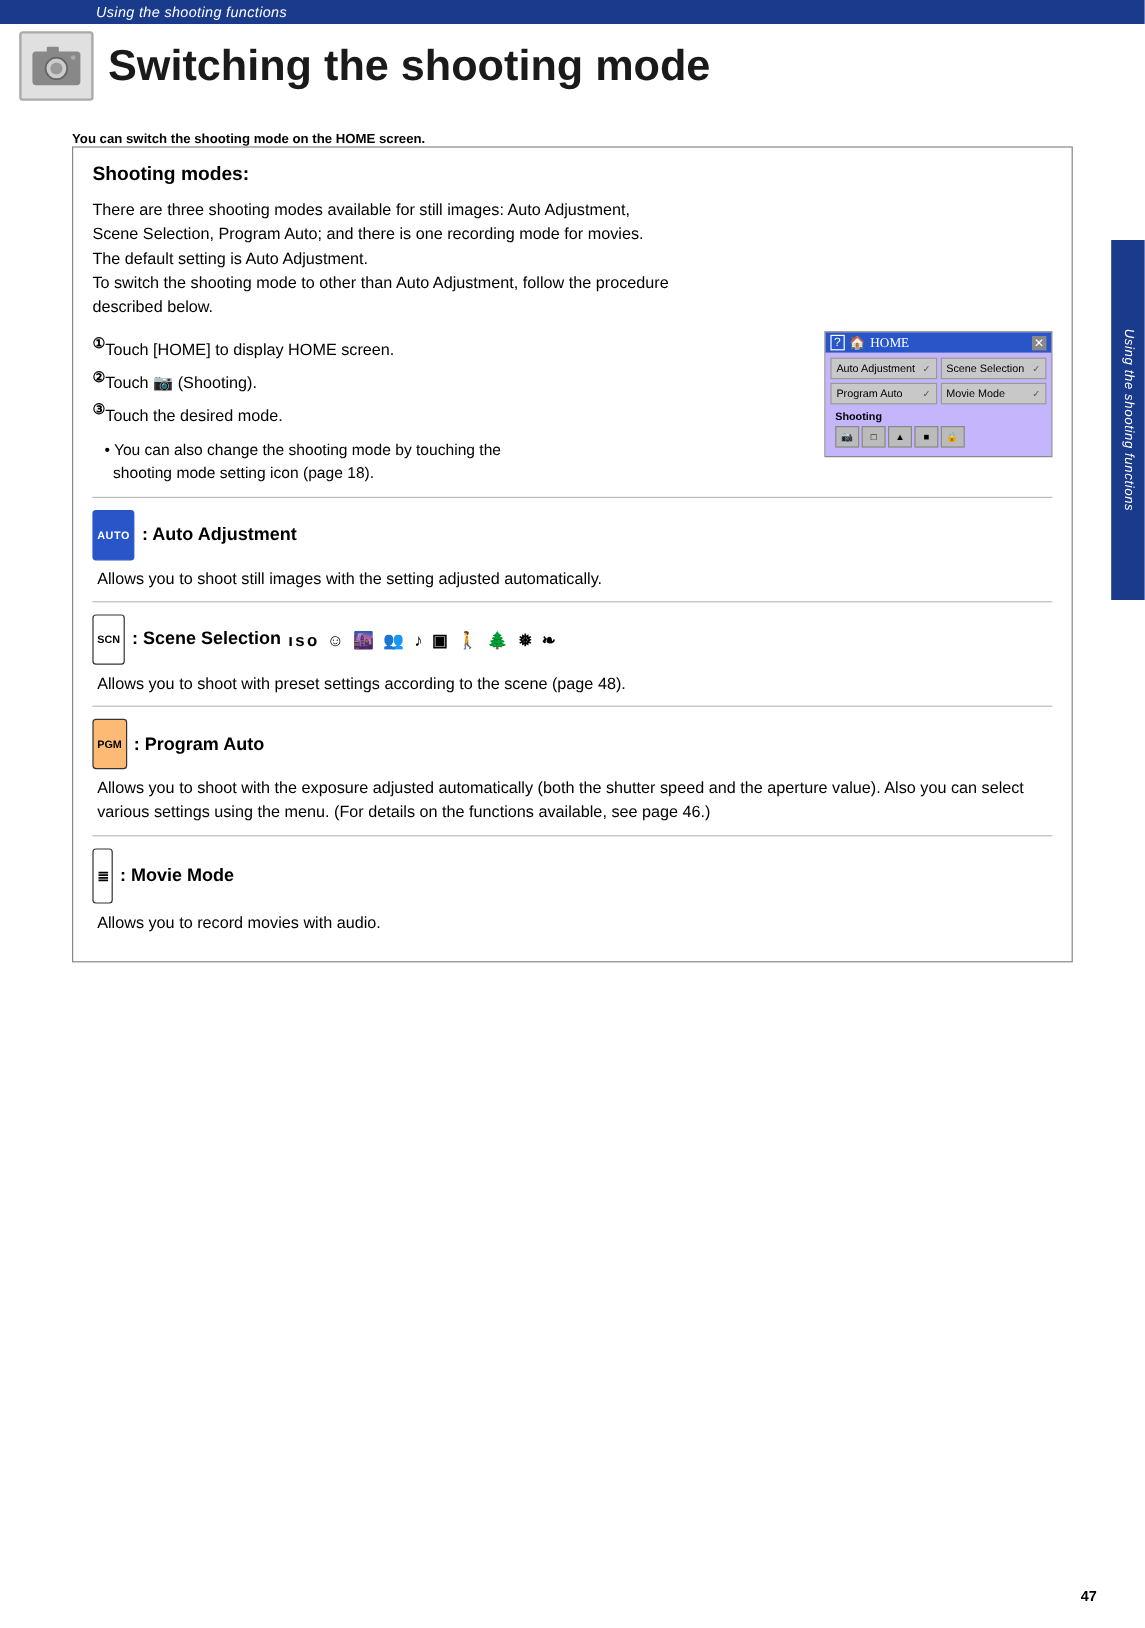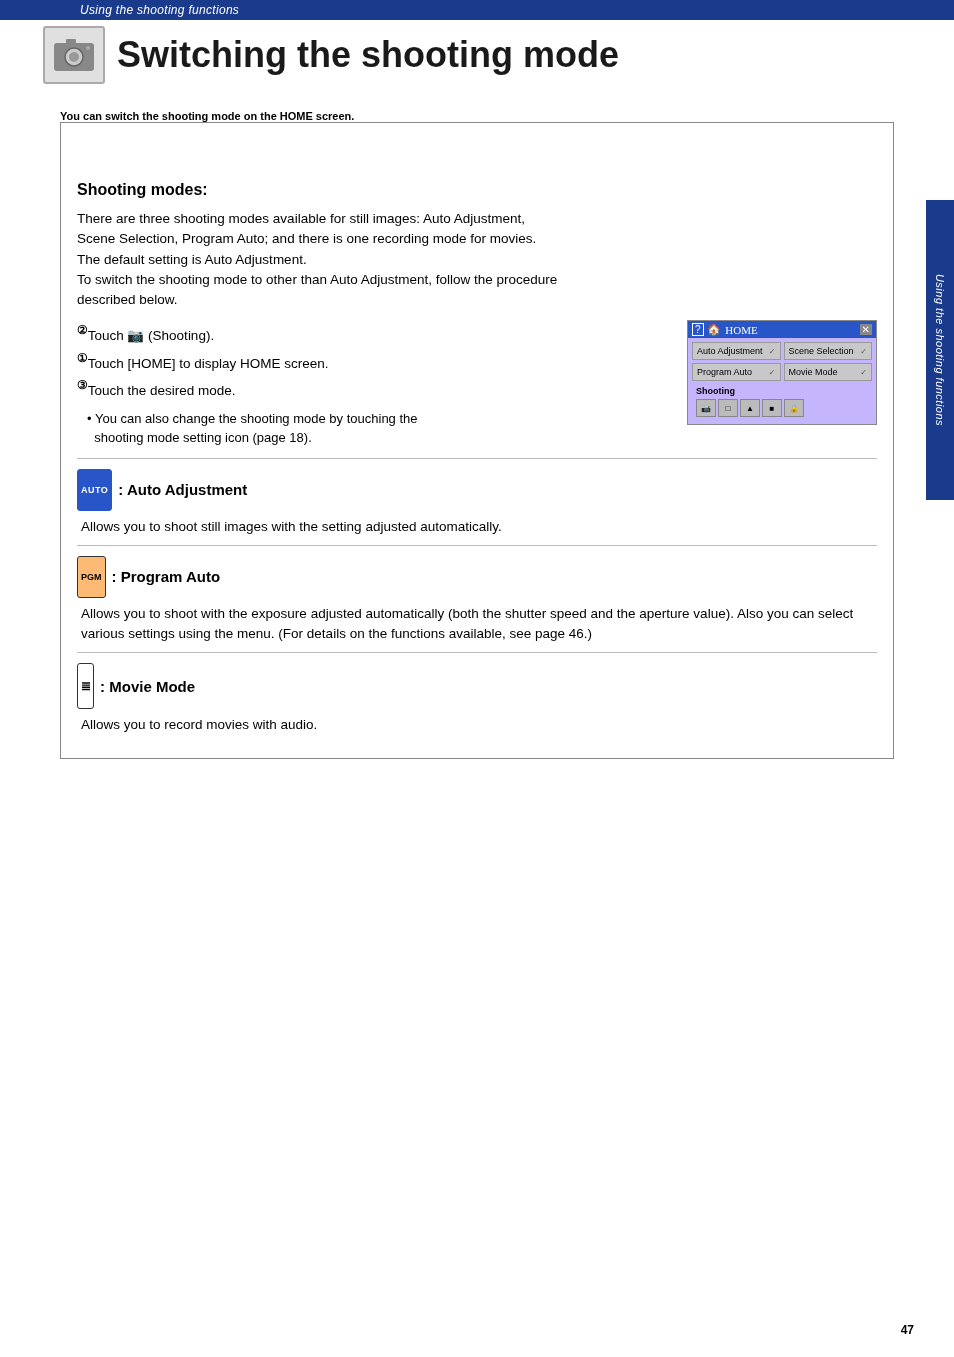--- a/index.html
+++ b/index.html
@@ -36,21 +36,20 @@
       border: 1.5px solid #888;
       padding: 14px 16px;
       margin-bottom: 0;
     }
 
     .modes-title {
       font-size: 16px;
       font-weight: bold;
       margin-bottom: 10px;
       color: #000;
-      margin-top: 44px;
     }
 
     .modes-description {
       font-size: 13.5px;
       line-height: 1.5;
       margin-bottom: 10px;
     }
 
     
     .steps-container {
@@ -271,21 +270,20 @@
       color: #fff;
       font-style: italic;
       font-size: 12px;
       letter-spacing: 0.3px;
     }
 
     .title-row {
       display: flex;
       align-items: center;
       padding: 6px 16px 10px 16px;
-      margin-left: 27px;
     }
 
     .title-icon {
       width: 62px;
       height: 58px;
       background: #e0e0e0;
       border: 2px solid #aaa;
       display: flex;
       align-items: center;
       justify-content: center;
@@ -325,24 +323,24 @@
       There are three shooting modes available for still images: Auto Adjustment,<br>
       Scene Selection, Program Auto; and there is one recording mode for movies.<br>
       The default setting is Auto Adjustment.<br>
       To switch the shooting mode to other than Auto Adjustment, follow the procedure<br>
       described below.
     </p>
 
     <div class="steps-container">
       <div class="steps-text">
         <div class="step-line">
+          <span class="step-num">①</span>Touch [HOME] to display HOME screen.
+        </div>
+        <div class="step-line">
           <span class="step-num">②</span>Touch 📷 (Shooting).
-        </div>
-        <div class="step-line">
-          <span class="step-num">①</span>Touch [HOME] to display HOME screen.
         </div>
         <div class="step-line">
           <span class="step-num">③</span>Touch the desired mode.
         </div>
         <div class="bullet-note">
           • You can also change the shooting mode by touching the<br>
           &nbsp;&nbsp;shooting mode setting icon (page 18).
         </div>
       </div>
 
@@ -389,20 +387,30 @@
     </div>
 
     <div class="mode-section">
       <div class="mode-heading">
         <span class="mode-badge auto">AUTO</span>
         <span>: Auto Adjustment</span>
       </div>
       <p class="mode-description">Allows you to shoot still images with the setting adjusted automatically.</p>
     </div>
 
+    <div class="mode-section">
+      <div class="mode-heading">
+        <span class="mode-badge scn">SCN</span>
+        <span>: Scene Selection</span>
+        <span class="scene-icons">
+          ıso ☺ 🌆 👥 ♪ ▣ 🚶 🌲 ❅ ❧
+        </span>
+      </div>
+      <p class="mode-description">Allows you to shoot with preset settings according to the scene (page 48).</p>
+    </div>
 
     <div class="mode-section">
       <div class="mode-heading">
         <span class="mode-badge pgm">PGM</span>
         <span>: Program Auto</span>
       </div>
       <p class="mode-description">Allows you to shoot with the exposure adjusted automatically (both the shutter speed and the aperture value). Also you can select various settings using the menu. (For details on the functions available, see page 46.)</p>
     </div>
 
     <div class="mode-section">

